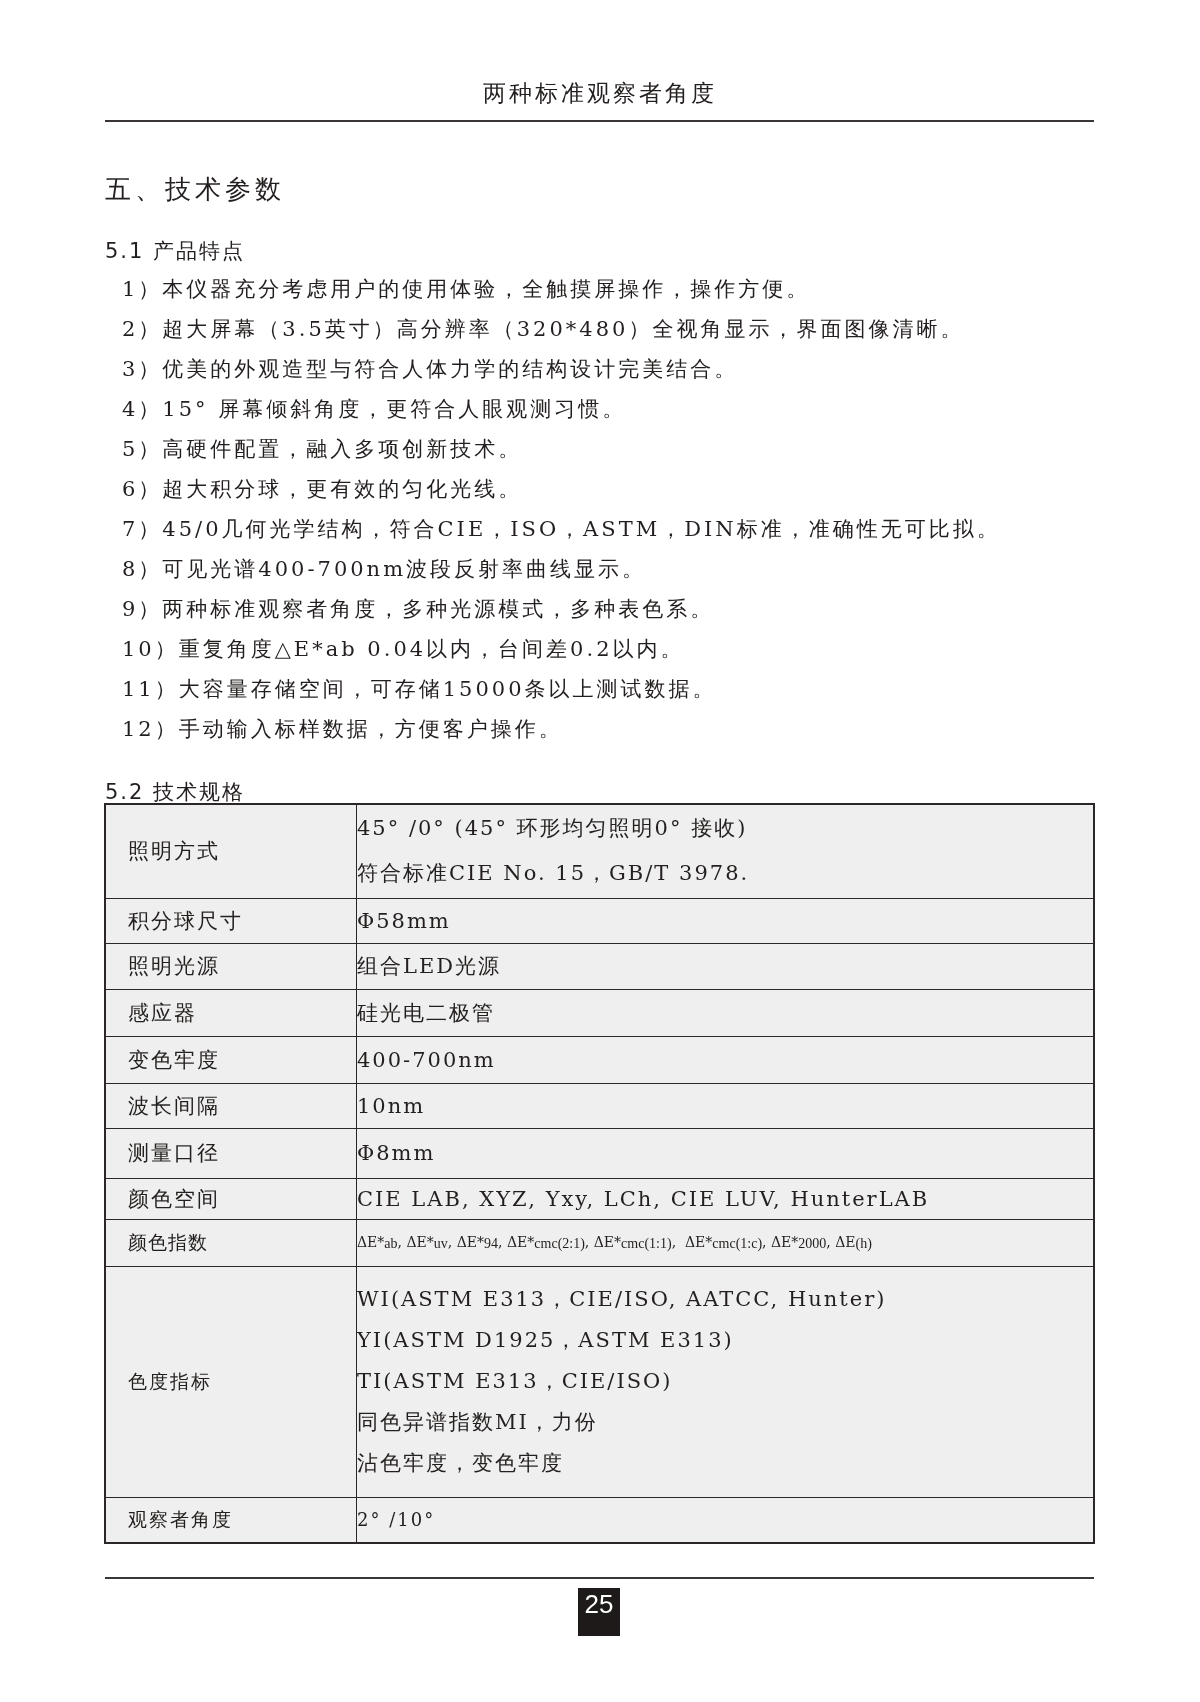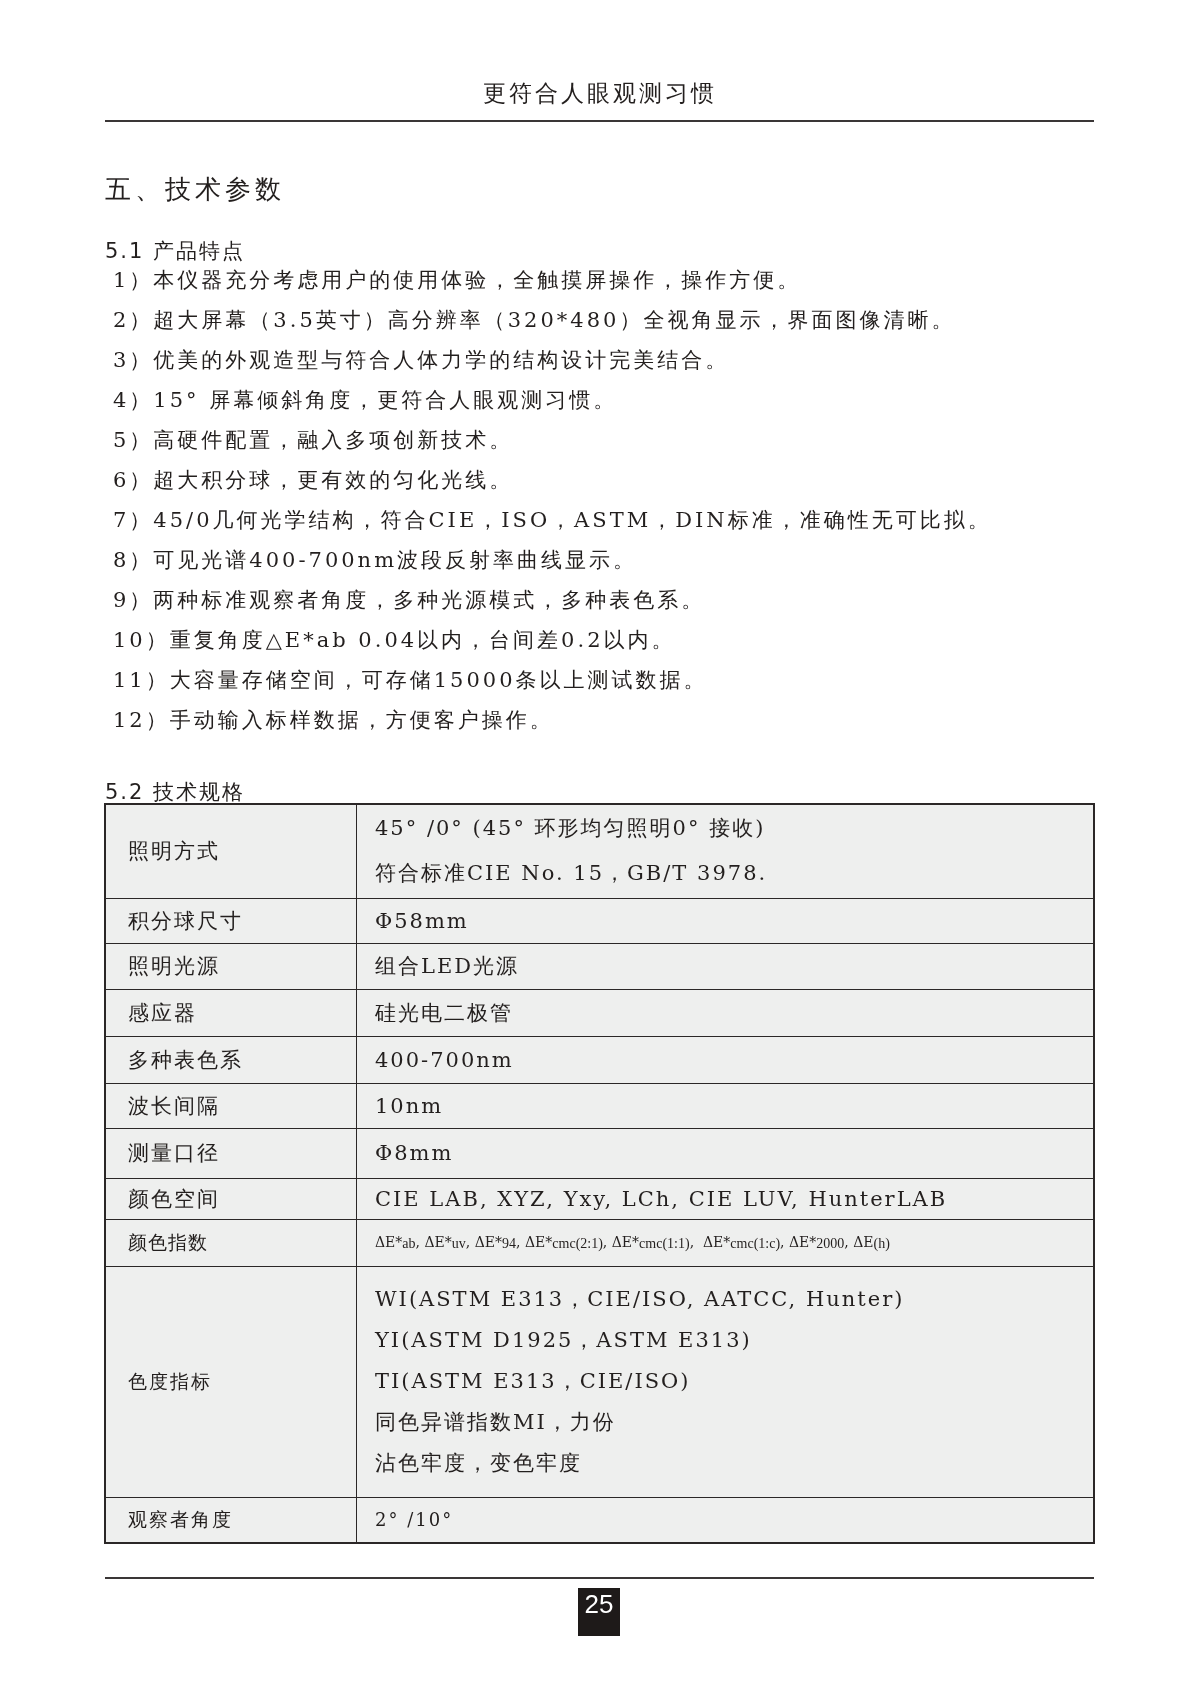--- a/index.html
+++ b/index.html
@@ -28,56 +28,56 @@
     }
     .sub-heading {
       position: absolute; left: 105px;
       font-size: 21px; letter-spacing: 2px;
       font-family: "DejaVu Sans", "Liberation Sans", sans-serif;
     }
     .sub-heading.s1 { top: 216px; margin-top: 21px; }
     .sub-heading.s2 { top: 778px; }
 
     .features {
-      position: absolute; left: 105px; top: 258px; margin: 8px; padding: 0;
+      position: absolute; left: 105px; top: 258px; margin: 17px; padding: 0;
       list-style: none;
     }
     .features li {
       height: 40px; line-height: 28px; font-size: 21px; letter-spacing: 3px;
       white-space: nowrap;
     }
 
     .spec-table {
       position: absolute; left: 104px; top: 803px; width: 991px;
       border-collapse: collapse; background: #eeefee;
       border: 2px solid #2b2727;
     }
     .spec-table td {
       border: 1.5px solid #2b2727; padding: 0; vertical-align: middle;
       font-size: 21px; letter-spacing: 2px;
     }
     .spec-table td.label { width: 228px; padding-left: 22px; }
-    .spec-table td.value { padding-left: 18px; }
+    .spec-table td.value { }
     .spec-table .small { font-size: 15px; letter-spacing: 1px; }
     .spec-table .small-value { font-size: 14px; letter-spacing: 0px; white-space: nowrap; }
     .spec-table .line { height: 41px; line-height: 41px; white-space: nowrap; }
     .spec-table .line-tall { height: 45px; line-height: 45px; white-space: nowrap; }
     .spec-table sub { font-size: 14px; vertical-align: -1px; font-family: Liberation Serif, serif; }
 
     .page-number {
       position: absolute; left: 578px; top: 1588px; width: 42px; height: 48px;
       background: #1e1a19; color: #ffffff; text-align: center;
       line-height: 33px; font-size: 26px;
       font-family: "Liberation Sans", "DejaVu Sans", sans-serif;
     }
   </style>
 </head>
 <body>
 
-<div class="running-title">更符合人眼观测习惯</div>
+<div class="running-title">两种标准观察者角度</div>
 <div class="rule top"></div>
 
 <div class="section-heading">五、技术参数</div>
 <div class="sub-heading s1">5.1 产品特点</div>
 
 <ul class="features">
   <li>1）本仪器充分考虑用户的使用体验，全触摸屏操作，操作方便。</li>
   <li>2）超大屏幕（3.5英寸）高分辨率（320*480）全视角显示，界面图像清晰。</li>
   <li>3）优美的外观造型与符合人体力学的结构设计完美结合。</li>
   <li>4）15° 屏幕倾斜角度，更符合人眼观测习惯。</li>
@@ -108,21 +108,21 @@
   </tr>
   <tr style="height:46px">
     <td class="label">照明光源</td>
     <td class="value">组合LED光源</td>
   </tr>
   <tr style="height:47px">
     <td class="label">感应器</td>
     <td class="value">硅光电二极管</td>
   </tr>
   <tr style="height:47px">
-    <td class="label">多种表色系</td>
+    <td class="label">变色牢度</td>
     <td class="value">400-700nm</td>
   </tr>
   <tr style="height:45px">
     <td class="label">波长间隔</td>
     <td class="value">10nm</td>
   </tr>
   <tr style="height:50px">
     <td class="label">测量口径</td>
     <td class="value">Φ8mm</td>
   </tr>

